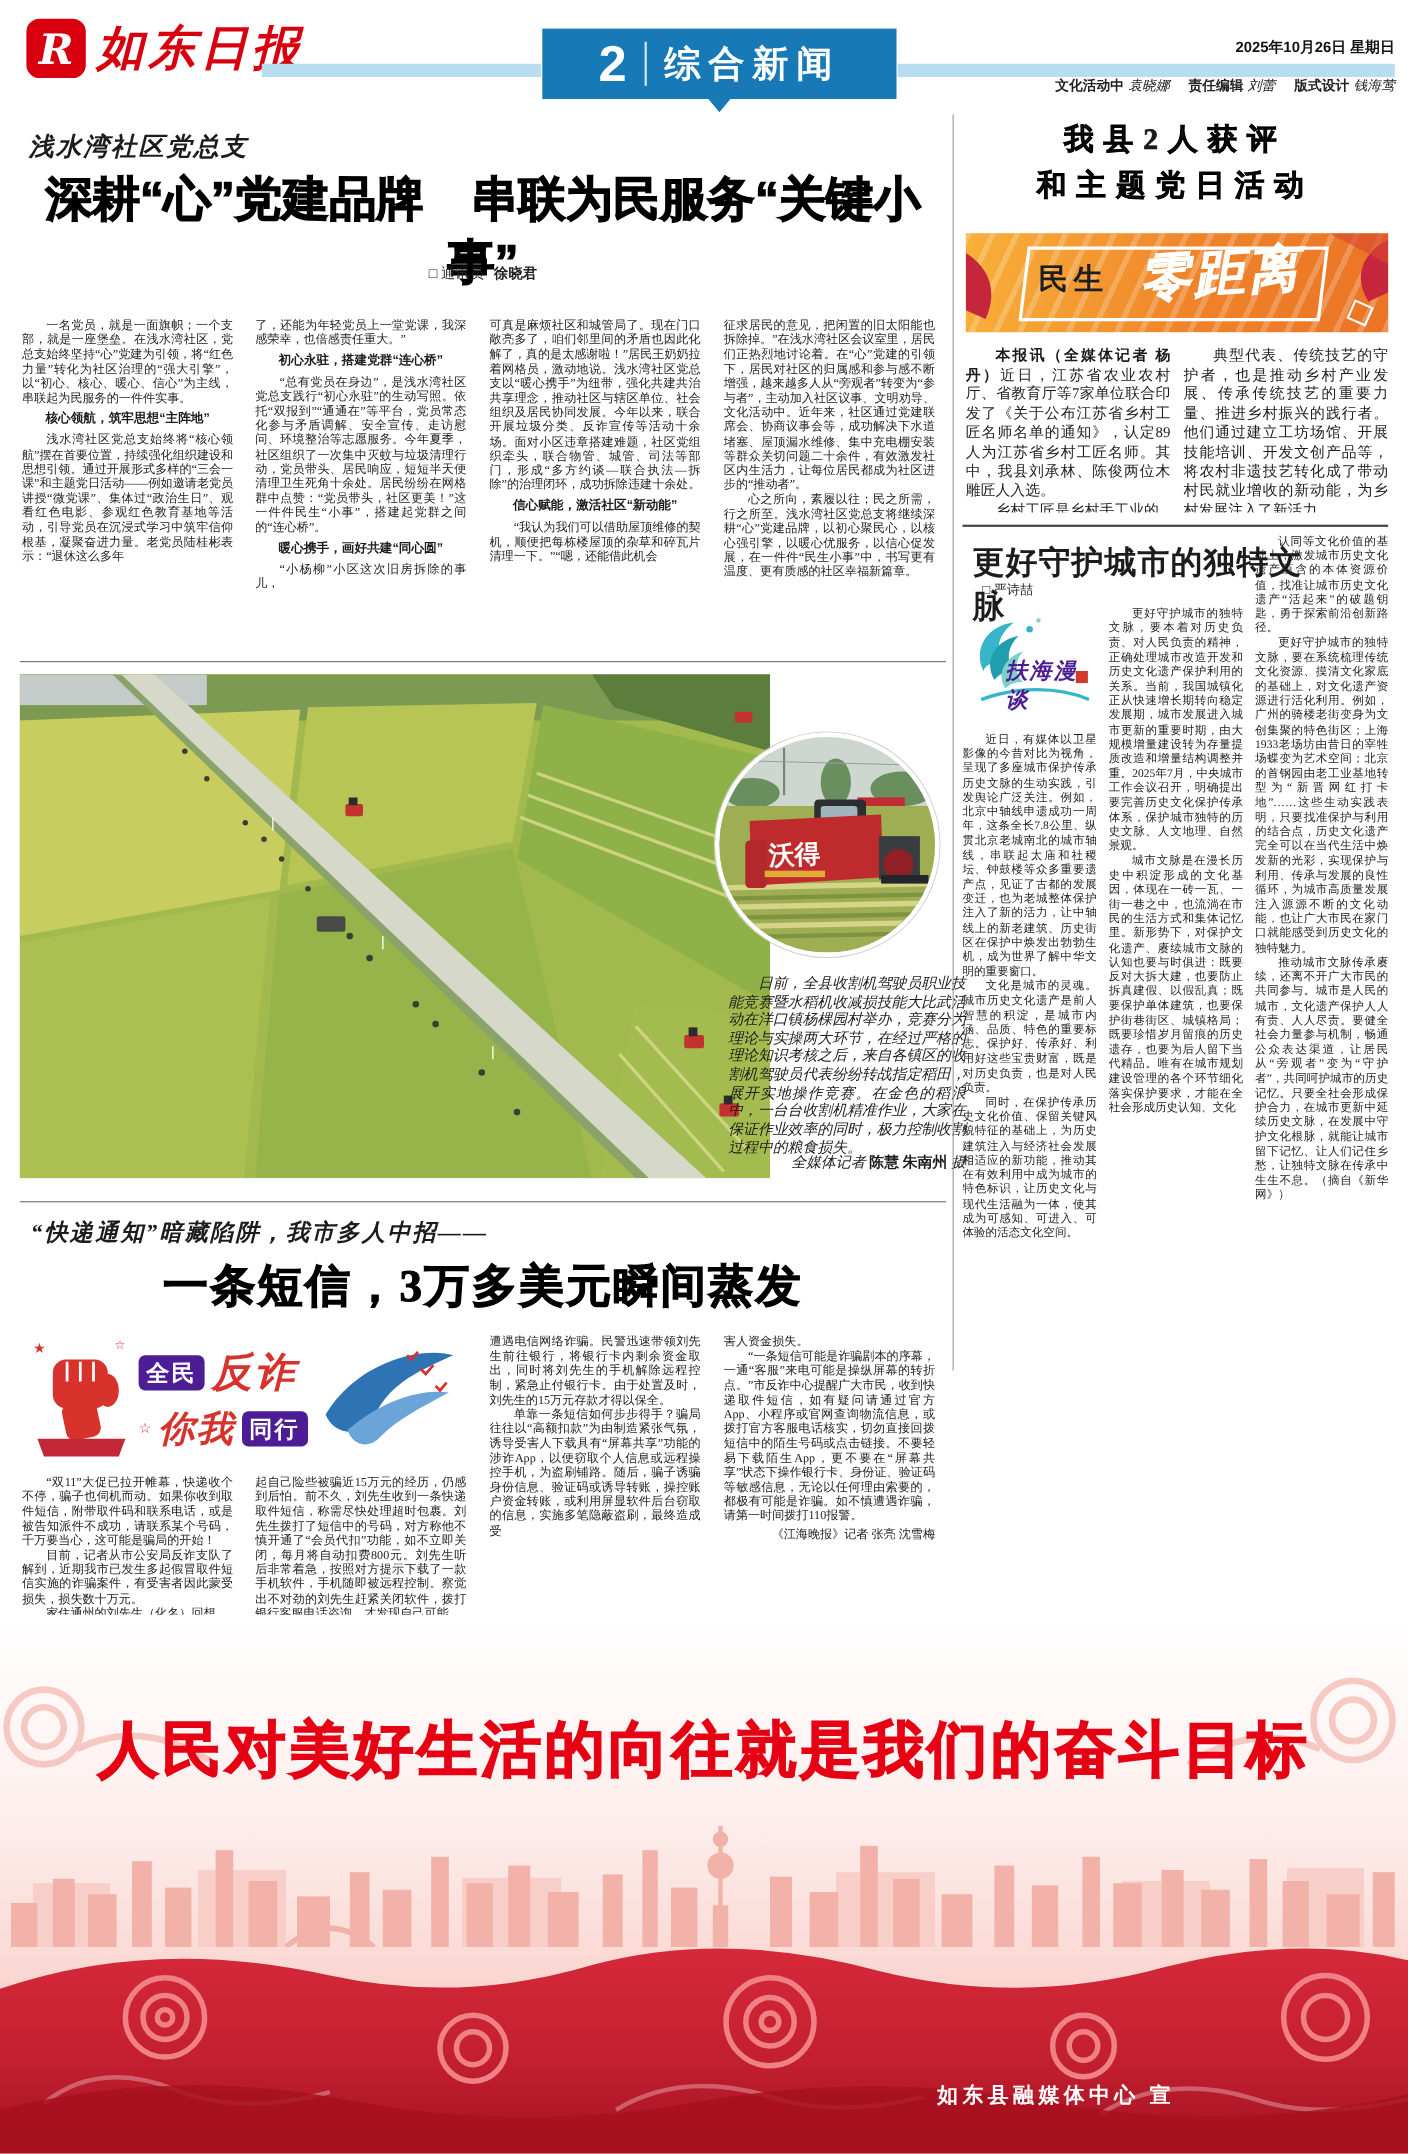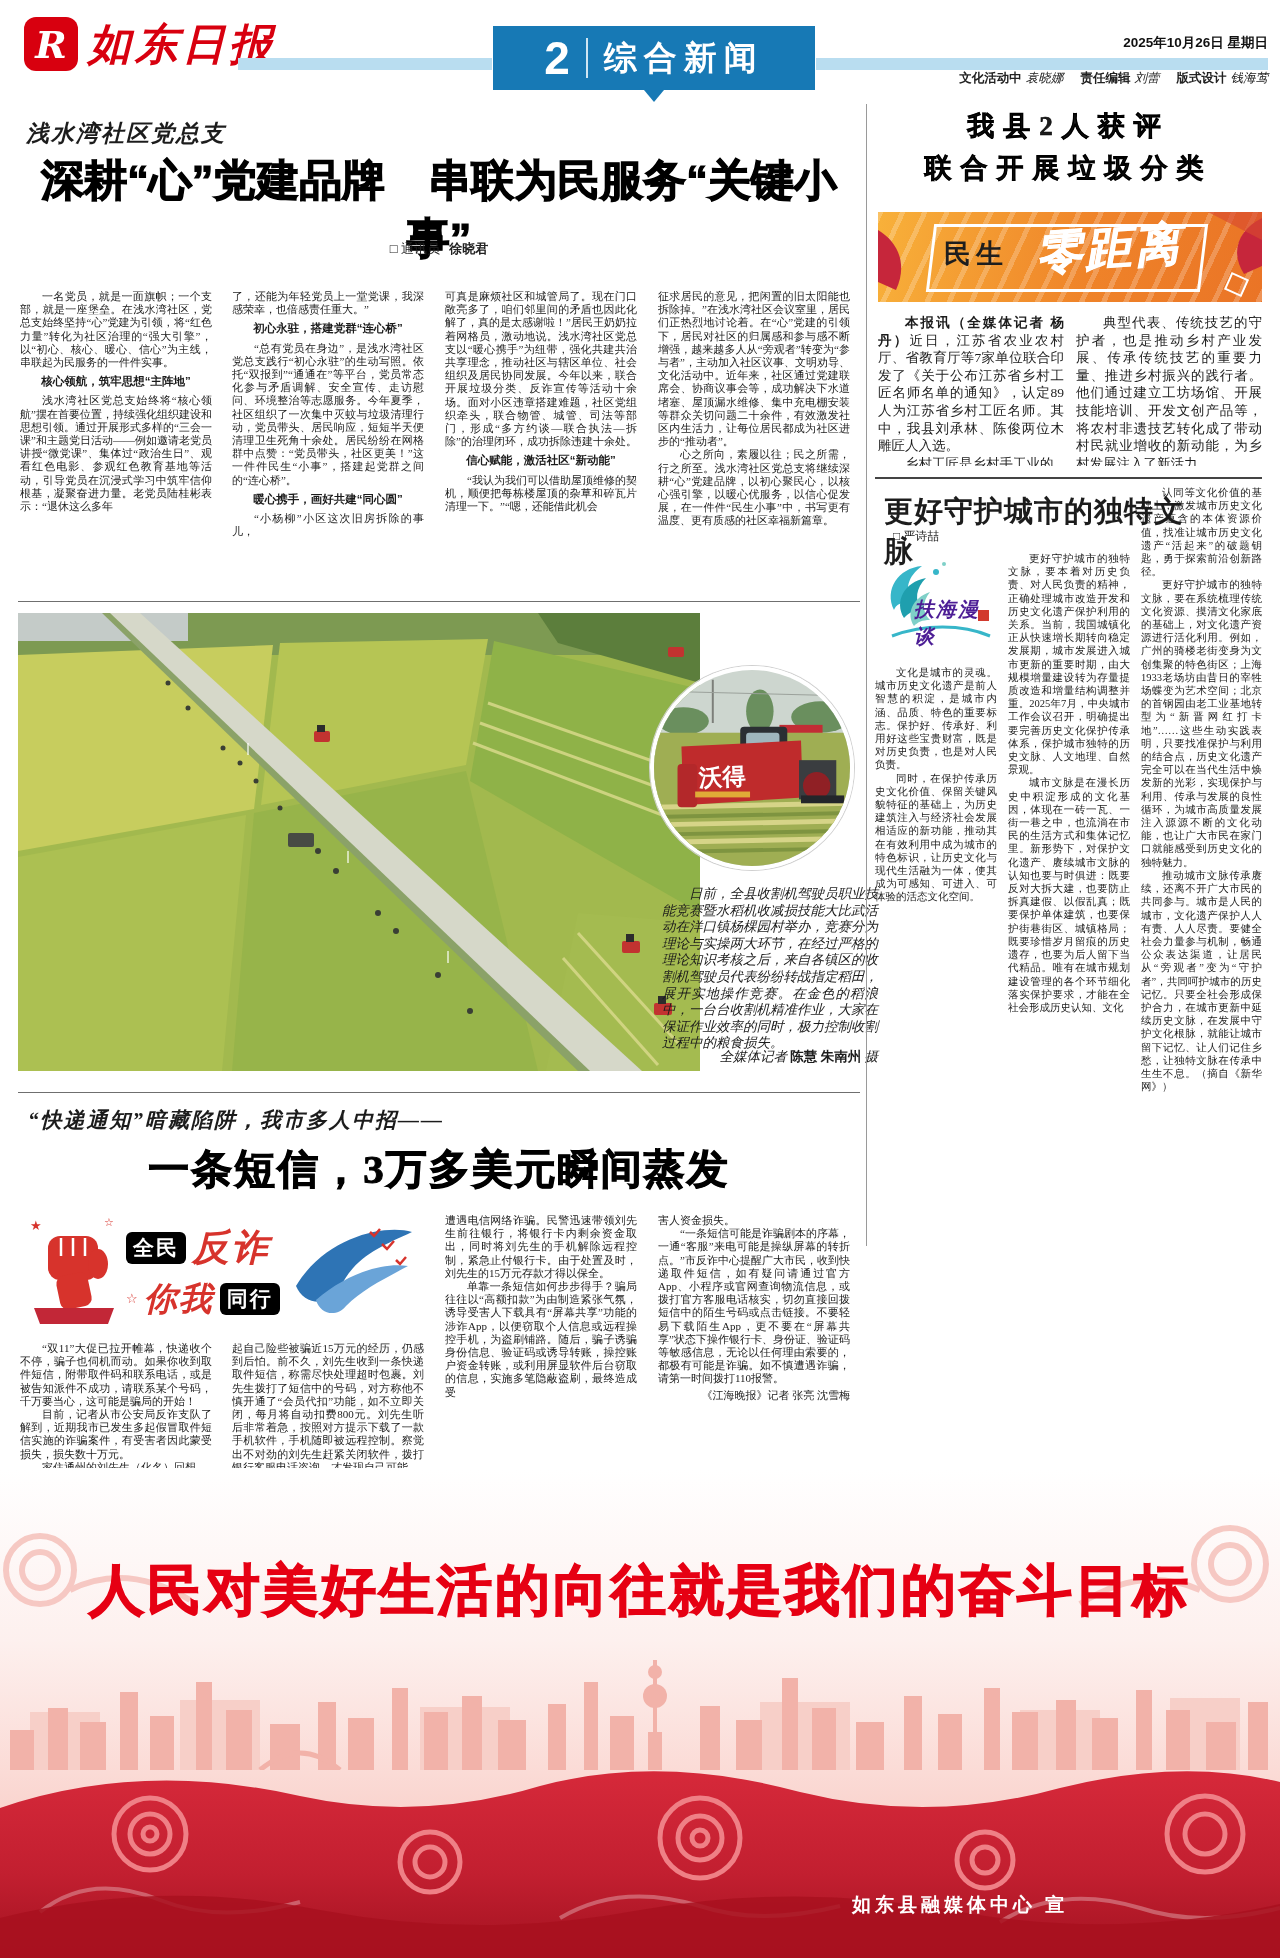--- a/index.html
+++ b/index.html
@@ -40,21 +40,21 @@
   .photo-frame{overflow:hidden;background:#9eb44a;}
   .inset-circle{border-radius:50%;overflow:hidden;border:4px solid #ffffff;box-shadow:0 0 0 1px #d0d0d0;}
   .caption{font-size:13.5px;line-height:16.6px;font-style:italic;text-align:justify;}
   .caption-credit{font-size:13.5px;font-style:italic;text-align:right;margin-top:2px;}
   .caption-credit b{font-style:normal;}
   
   .headline-2{font-weight:900;font-size:41px;text-align:center;color:#000;-webkit-text-stroke:1px #000;letter-spacing:2px;}
   .fz-graphic{display:flex;align-items:center;gap:6px;}
   .fz-texts{display:flex;flex-direction:column;gap:4px;}
   .fz-row{display:flex;align-items:center;gap:6px;}
-  .fz-box{background:#000000;color:#fff;font-family:"Liberation Sans","DejaVu Sans",sans-serif;
+  .fz-box{background:#4c1d95;color:#fff;font-family:"Liberation Sans","DejaVu Sans",sans-serif;
           font-weight:bold;font-size:21px;padding:2px 7px;border-radius:6px;letter-spacing:2px;}
   .fz-script{color:#d7332c;font-weight:900;font-style:italic;font-size:37px;letter-spacing:2px;}
   .fz-star{color:#d7332c;font-size:13px;}
   
   .craft-headline{font-weight:800;font-size:27px;text-align:center;letter-spacing:9px;-webkit-text-stroke:0.6px #000;}
   .news-col{font-size:13.5px;line-height:17.6px;text-align:justify;overflow:hidden;}
   .news-col p{margin:0;text-indent:2em;}
   .minsheng{overflow:hidden;background:linear-gradient(100deg,#f8b13a,#ef8329 55%,#ea7426);}
   .minsheng .stripes{position:absolute;inset:0;
       background:repeating-linear-gradient(115deg,rgba(255,255,255,0.22) 0 5px,rgba(255,255,255,0) 5px 20px);}
@@ -280,21 +280,21 @@
     </div>
   <div class="abs col" style="left:658px;top:1214px;width:192px;height:254px;">
       <p class="pp ni">害人资金损失。</p>
       <p class="pp">“一条短信可能是诈骗剧本的序幕，一通“客服”来电可能是操纵屏幕的转折点。”市反诈中心提醒广大市民，收到快递取件短信，如有疑问请通过官方App、小程序或官网查询物流信息，或拨打官方客服电话核实，切勿直接回拨短信中的陌生号码或点击链接。不要轻易下载陌生App，更不要在“屏幕共享”状态下操作银行卡、身份证、验证码等敏感信息，无论以任何理由索要的，都极有可能是诈骗。如不慎遭遇诈骗，请第一时间拨打110报警。</p>
       <p class="pp rr">《江海晚报》记者 张亮 沈雪梅</p>
     </div>
 
   <div class="abs vdiv" style="left:866px;top:104px;height:1142px;"></div>
 
   <div class="abs craft-headline" style="left:875px;top:108px;width:387px;">我县2人获评</div>
-  <div class="abs craft-headline" style="left:875px;top:150px;width:387px;">联合开展垃圾分类</div>
+  <div class="abs craft-headline" style="left:875px;top:150px;width:387px;">和主题党日活动</div>
 
   <div class="abs minsheng" style="left:878px;top:212px;width:384px;height:90px;">
     <div class="stripes"></div>
     <svg class="abs" style="left:0;top:0;" width="384" height="90" viewBox="0 0 384 90">
       <path d="M0,18 C20,30 30,52 18,78 L0,70 Z" fill="#c6263b"></path>
       <path d="M384,6 C360,18 352,40 366,62 L384,54 Z" fill="#c6263b"></path>
       <path d="M330,0 L384,0 L384,28 Z" fill="#d94a30" opacity="0.65"></path>
     </svg>
     <div class="frame"></div>
     <div class="ms-w1">民生</div>
@@ -322,20 +322,21 @@
       <path d="M36,74 C28,62 34,46 52,40 C44,50 44,60 52,68 C44,68 40,70 36,74 Z" fill="#7fd0c8"></path>
       <circle cx="58" cy="20" r="3" fill="#37b6c9"></circle>
         <circle cx="66" cy="12" r="2" fill="#7fd0c8"></circle>
       <rect x="100" y="58" width="11" height="11" fill="#d23a2e"></rect>
       <path d="M14,84 C46,72 84,72 112,84" stroke="#37b6c9" stroke-width="3" fill="none"></path>
     </svg>
     <div class="abs fuhai-text" style="left:36px;top:44px;">扶海漫谈</div>
   </div>
 
   <div class="abs heritage-col" style="left:875px;top:666px;width:122px;height:580px;">
+      <p class="pp">近日，有媒体以卫星影像的今昔对比为视角，呈现了多座城市保护传承历史文脉的生动实践，引发舆论广泛关注。例如，北京中轴线申遗成功一周年，这条全长7.8公里、纵贯北京老城南北的城市轴线，串联起太庙和社稷坛、钟鼓楼等众多重要遗产点，见证了古都的发展变迁，也为老城整体保护注入了新的活力，让中轴线上的新老建筑、历史街区在保护中焕发出勃勃生机，成为世界了解中华文明的重要窗口。</p>
       <p class="pp">文化是城市的灵魂。城市历史文化遗产是前人智慧的积淀，是城市内涵、品质、特色的重要标志。保护好、传承好、利用好这些宝贵财富，既是对历史负责，也是对人民负责。</p>
       <p class="pp">同时，在保护传承历史文化价值、保留关键风貌特征的基础上，为历史建筑注入与经济社会发展相适应的新功能，推动其在有效利用中成为城市的特色标识，让历史文化与现代生活融为一体，使其成为可感知、可进入、可体验的活态文化空间。</p>
     </div>
   <div class="abs heritage-col" style="left:1008px;top:552px;width:122px;height:694px;">
       <p class="pp ni">更好守护城市的独特文脉，要本着对历史负责、对人民负责的精神，正确处理城市改造开发和历史文化遗产保护利用的关系。当前，我国城镇化正从快速增长期转向稳定发展期，城市发展进入城市更新的重要时期，由大规模增量建设转为存量提质改造和增量结构调整并重。2025年7月，中央城市工作会议召开，明确提出要完善历史文化保护传承体系，保护城市独特的历史文脉、人文地理、自然景观。</p>
       <p class="pp">城市文脉是在漫长历史中积淀形成的文化基因，体现在一砖一瓦、一街一巷之中，也流淌在市民的生活方式和集体记忆里。新形势下，对保护文化遗产、赓续城市文脉的认知也要与时俱进：既要反对大拆大建，也要防止拆真建假、以假乱真；既要保护单体建筑，也要保护街巷街区、城镇格局；既要珍惜岁月留痕的历史遗存，也要为后人留下当代精品。唯有在城市规划建设管理的各个环节细化落实保护要求，才能在全社会形成历史认知、文化</p>
     </div>
   <div class="abs heritage-col" style="left:1141px;top:486px;width:121px;height:760px;">
       <p class="pp ni">认同等文化价值的基础上，激发城市历史文化遗产蕴含的本体资源价值，找准让城市历史文化遗产“活起来”的破题钥匙，勇于探索前沿创新路径。</p>
       <p class="pp">更好守护城市的独特文脉，要在系统梳理传统文化资源、摸清文化家底的基础上，对文化遗产资源进行活化利用。例如，广州的骑楼老街变身为文创集聚的特色街区；上海1933老场坊由昔日的宰牲场蝶变为艺术空间；北京的首钢园由老工业基地转型为“新晋网红打卡地”……这些生动实践表明，只要找准保护与利用的结合点，历史文化遗产完全可以在当代生活中焕发新的光彩，实现保护与利用、传承与发展的良性循环，为城市高质量发展注入源源不断的文化动能，也让广大市民在家门口就能感受到历史文化的独特魅力。</p>

